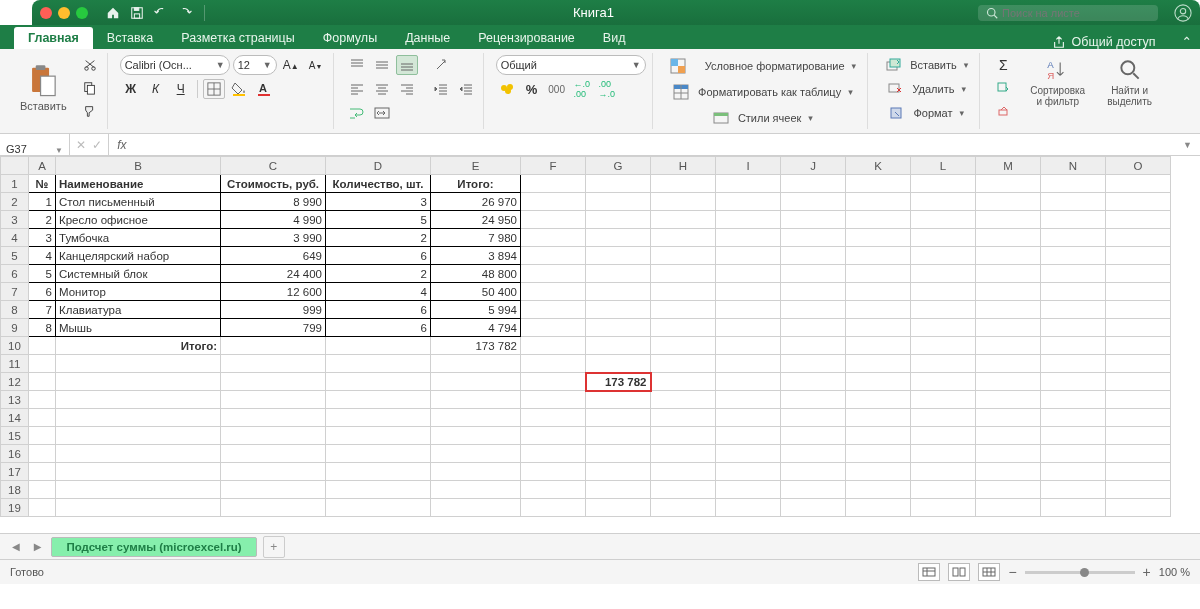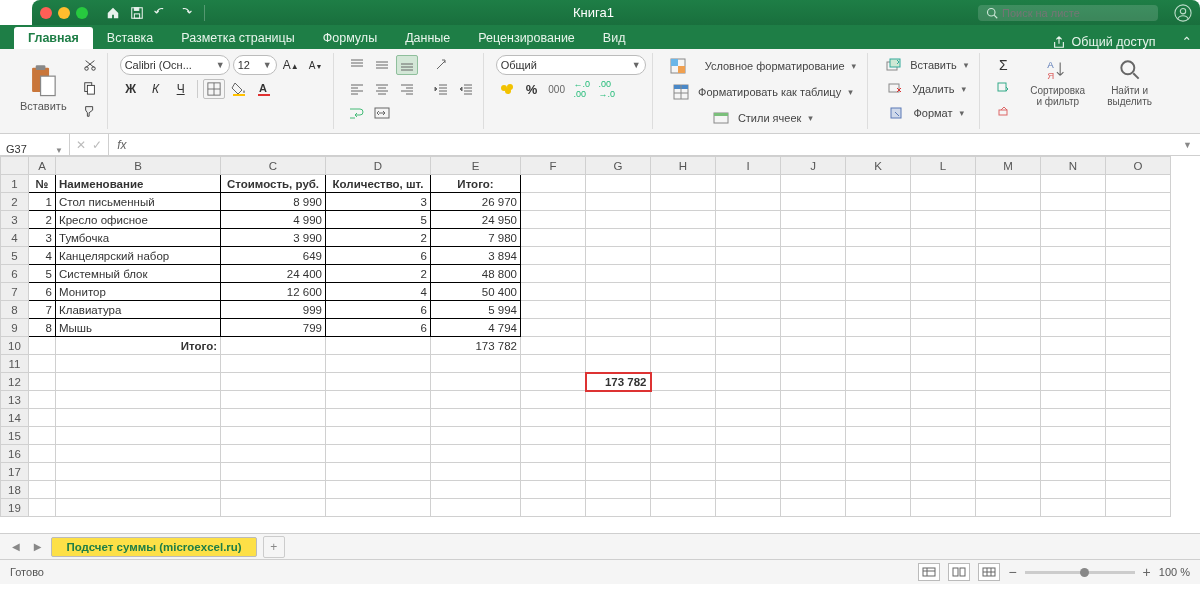--- a/index.html
+++ b/index.html
@@ -44,21 +44,21 @@
   .grid th, .grid td{ border:1px solid #d0d0d0; height:18px; font-size:11.5px; padding:0 3px; white-space:nowrap; overflow:hidden; background:#fff;}
   .grid thead th{ background:#eee; color:#555; font-weight:400; text-align:center; height:18px; position:sticky; top:0;}
   .grid .rh{ background:#eee; color:#555; text-align:center; width:28px;}
   .tbord{ border:1px solid #000 !important;}
   .num{ text-align:right;}
   .bold{ font-weight:600;}
   .ctr{ text-align:center;}
   .hl{ border:2px solid #d33 !important; font-weight:600; text-align:right;}
   .sheetbar{ height:26px; background:#f5f5f5; border-bottom:1px solid #cfcfcf; display:flex; align-items:center; padding:0 8px; gap:6px;}
   .navtri{ color:#888; font-size:10px; padding:0 4px;}
-  .sheettab{ background:#fde047; border:1px solid #bbb; border-radius:2px; padding:3px 14px; font-size:11.5px; color:#1e7e46; font-weight:600;}
+  .sheettab{ background:#86efac; border:1px solid #bbb; border-radius:2px; padding:3px 14px; font-size:11.5px; color:#1e7e46; font-weight:600;}
   .addsheet{ width:22px; height:22px; border:1px solid #ccc; border-radius:2px; display:flex; align-items:center; justify-content:center; color:#888;}
   .statusbar{ height:24px; background:#f5f5f5; display:flex; align-items:center; padding:0 10px; font-size:11px; color:#555;}
   .sb-right{ margin-left:auto; display:flex; align-items:center; gap:8px;}
   .viewbtn{ width:22px; height:18px; border:1px solid #bbb; background:#fff; display:flex; align-items:center; justify-content:center;}
   .slider{ width:110px; height:3px; background:#ccc; position:relative;}
   .slider .thumb{ width:9px; height:9px; border-radius:50%; background:#888; position:absolute; top:-3px; left:50%;}
 </style>
 </head>
 <body>
 

